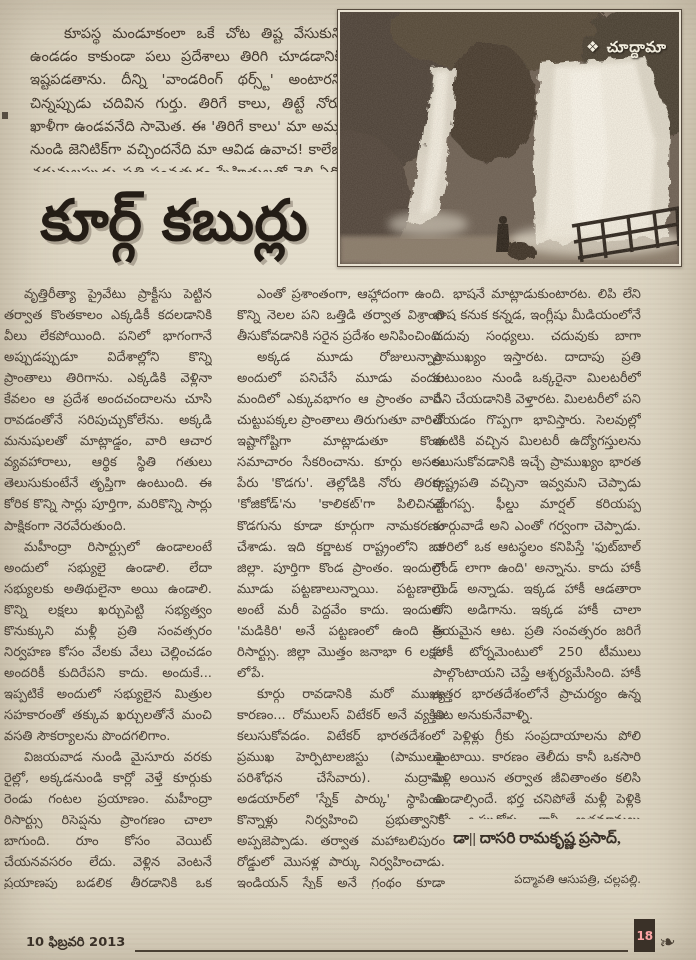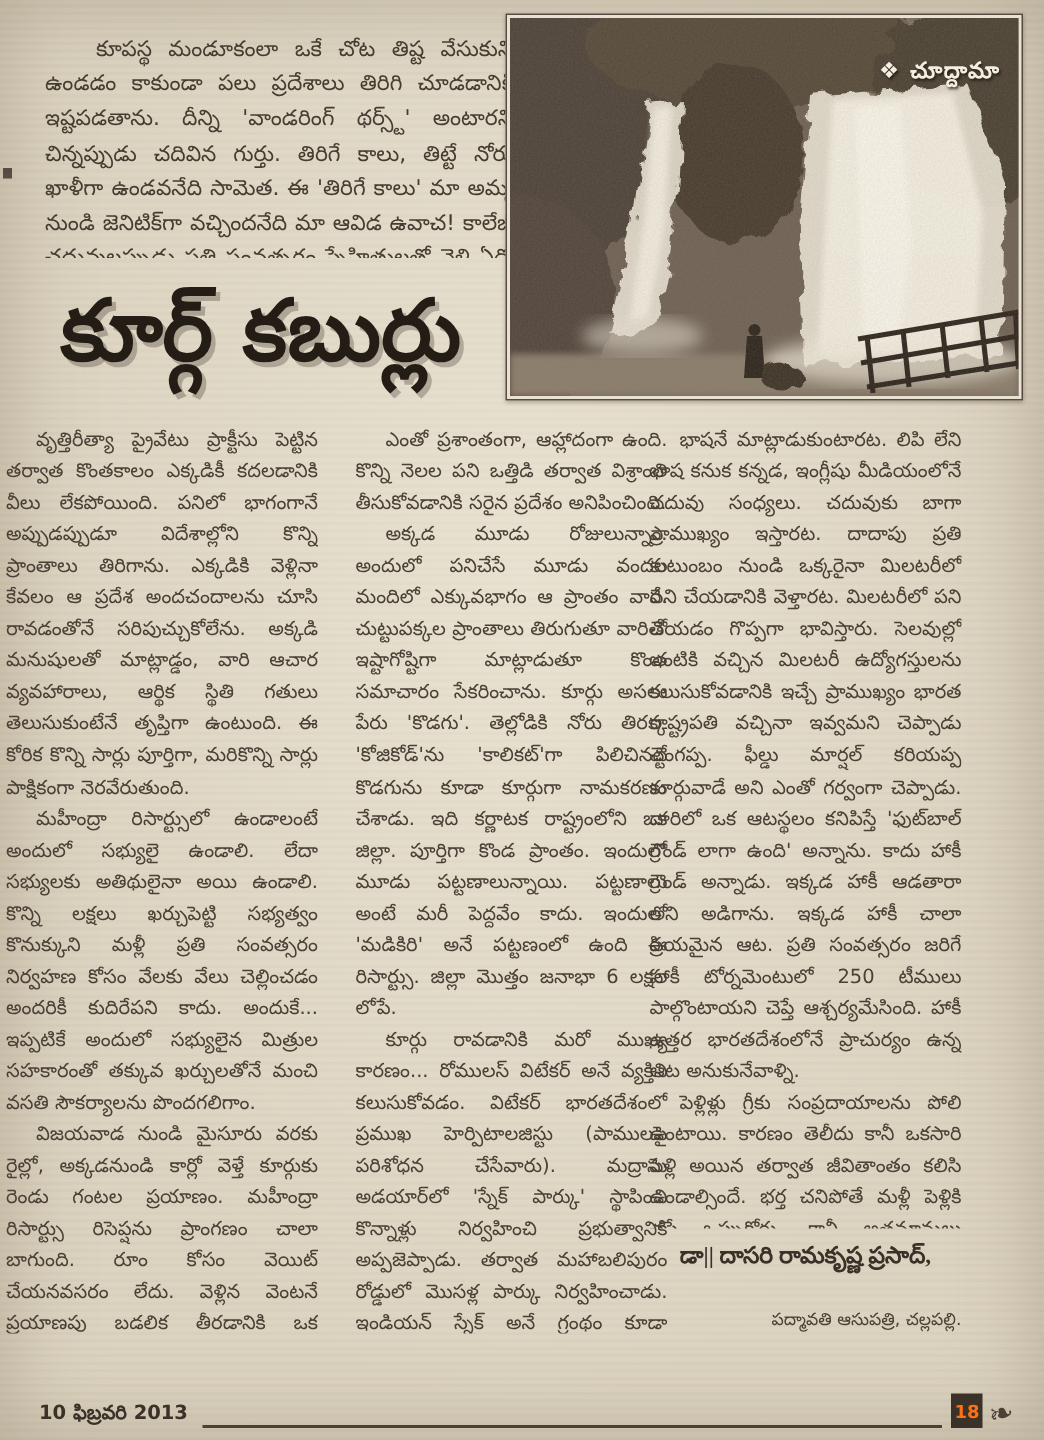--- a/index.html
+++ b/index.html
@@ -72,21 +72,21 @@
   .byline .address{font-size:11.5px;margin-top:20px;color:#4a4036;}
 
   
   .footer{
     position:absolute;left:26px;top:928px;width:650px;height:24px;
     display:flex;align-items:flex-end;
   }
   .footer .date{font-size:13px;font-weight:bold;color:#3a3128;white-space:nowrap;}
   .footer .rule{flex:1;height:2px;background:#4a4034;margin:0 6px 0 10px;}
   .footer .pagebox{
-    width:21px;height:23px;background:#3a3128;color:#f97316;
+    width:21px;height:33px;background:#3a3128;color:#fca5a5;
     font-size:12px;font-weight:bold;display:flex;align-items:center;justify-content:center;
   }
   .footer .flourish{
     font-size:20px;color:#4a4034;margin-left:4px;transform:rotate(-12deg);
     line-height:1;
   }
 </style>
 </head>
 <body>
 

